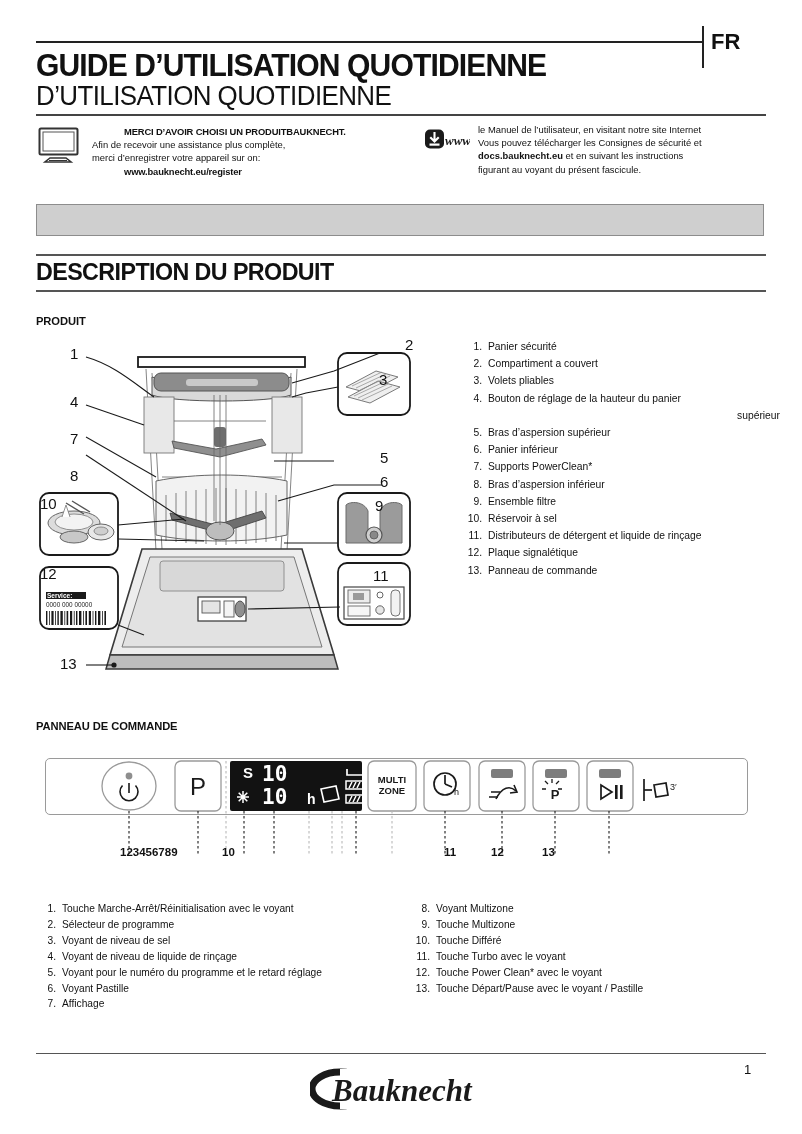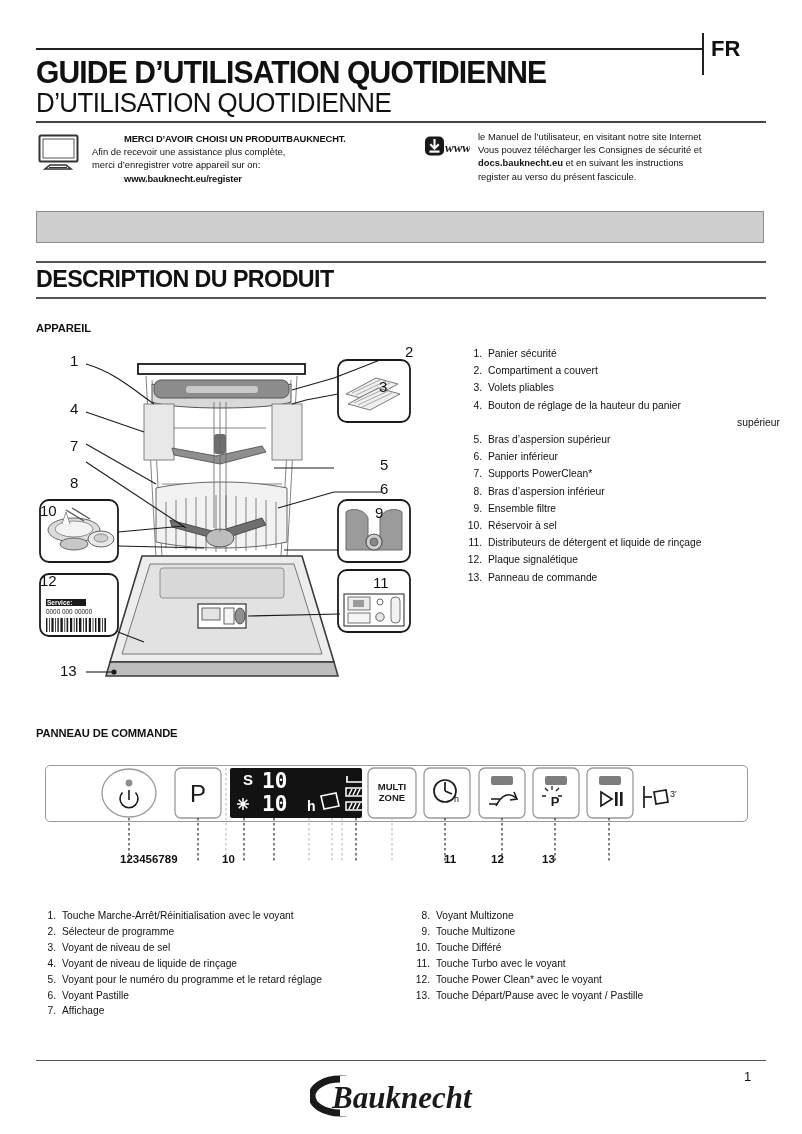--- a/index.html
+++ b/index.html
@@ -10,21 +10,21 @@
   body {
     width: 802px;
     height: 1134px;
     font-family: "Liberation Sans", sans-serif;
     color: #1a1a1a;
     position: relative;
     overflow: hidden;
   }
   .page {
     position: absolute;
-    left: 0; top: 12px;
+    left: 0; top: 5px;
     width: 802px;
     height: 912px;
   }
 
   
   .hdr-rule-top {
     position: absolute;
     left: 36px; top: 36px;
     width: 666px; height: 2px;
     background: #222;
@@ -262,30 +262,30 @@
   <svg class="dl-icon" viewBox="0 0 46 22">
     <rect x="1" y="1.5" width="19" height="19" rx="5" fill="#1a1a1a"></rect>
     <path d="M10.5 5 L10.5 12 M7 10 L10.5 13.6 L14 10" stroke="#fff" stroke-width="2.1" fill="none" stroke-linecap="square"></path>
     <rect x="5.5" y="15.5" width="10" height="2.2" fill="#fff"></rect>
     <text x="21" y="17" font-family="Liberation Serif, serif" font-size="13" font-weight="bold" font-style="italic" fill="#1a1a1a">www</text>
   </svg>
   <div class="info-right">
     <div>le  Manuel de l’utilisateur, en visitant notre site Internet</div>
     <div>Vous pouvez télécharger les Consignes de sécurité et</div>
     <div><span class="b">docs.bauknecht.eu</span><span> et en suivant les instructions</span></div>
-    <div>register au verso du présent fascicule.</div>
+    <div>figurant au voyant du présent fascicule.</div>
   </div>
 
   <div class="safety-bar"></div>
 
   <div class="sec-rule-top"></div>
   <div class="sec-title">DESCRIPTION DU PRODUIT</div>
   <div class="sec-rule-bot"></div>
 
-  <div class="sub-head" id="appareil-head">APPAREIL</div>
+  <div class="sub-head" id="appareil-head">PRODUIT</div>
 
   <svg class="diagram" viewBox="0 0 420 350">
     <defs>
       <style>
         .ln { stroke:#1a1a1a; stroke-width:1.1; fill:none; }
         .thin { stroke:#666; stroke-width:0.8; fill:none; }
         .bx { fill:#fff; stroke:#1a1a1a; stroke-width:1.8; }
         .gr { fill:#a6a6a6; }
         .lgr{ fill:#d9d9d9; }
         .mgr{ fill:#bfbfbf; }

